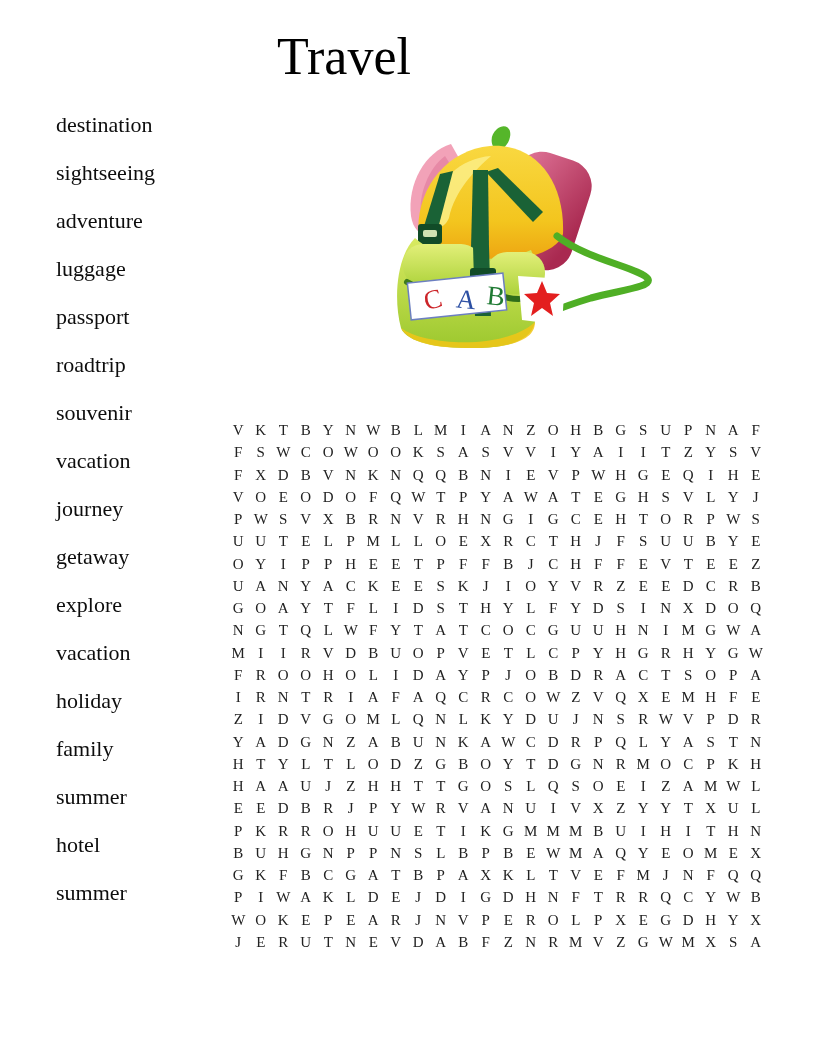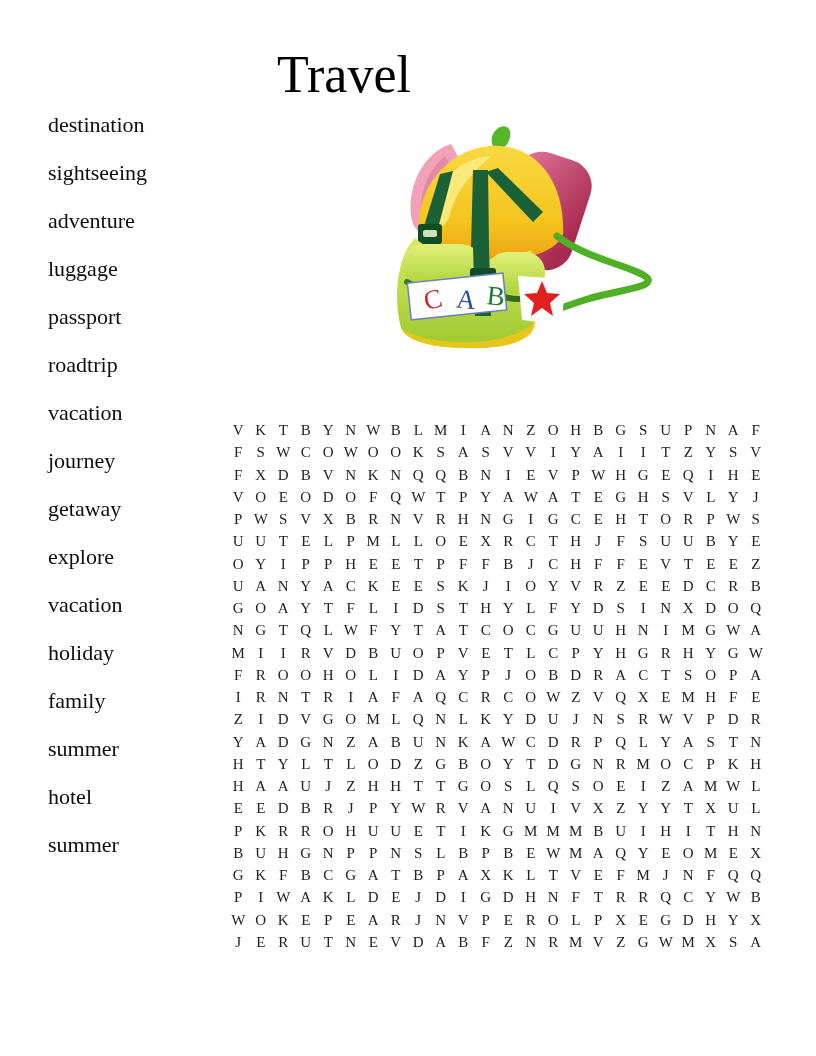--- a/index.html
+++ b/index.html
@@ -6,34 +6,35 @@
   body{
     width:816px;height:1056px;
     background:#ffffff;
     position:relative;
     overflow:hidden;
     font-family:"Liberation Serif","DejaVu Serif",serif;
     color:#111;
   }
   .page{position:absolute;inset:0;}
   .title{
-    position:absolute;top:48px;left:0;width:688px;
+    position:absolute;top:30px;left:0;width:688px;
     text-align:center;
     font-size:52px;line-height:1.05;
     color:#000;
     font-family:"Liberation Serif","DejaVu Serif",serif;
   }
   .word-list{
     position:absolute;left:48px;top:101px;
     margin:0;padding:0;list-style:none;
   }
   .word-list li{
     height:48px;line-height:48px;
     font-size:22px;color:#0d0d0d;
     white-space:nowrap;
+    margin-left:8px;
   }
   .illustration{
     position:absolute;left:385px;top:118px;
     width:290px;height:235px;
   }
   .letter-grid{
     position:absolute;left:227px;top:419px;
   }
   .grid-row{display:flex;height:22.26px;}
   .cell{
@@ -51,20 +52,21 @@
 
   <div class="title">Travel</div>
 
   <ul class="word-list">
       <li>destination</li>
       <li>sightseeing</li>
       <li>adventure</li>
       <li>luggage</li>
       <li>passport</li>
       <li>roadtrip</li>
+      <li>souvenir</li>
       <li>vacation</li>
       <li>journey</li>
       <li>getaway</li>
       <li>explore</li>
       <li>vacation</li>
       <li>holiday</li>
       <li>family</li>
       <li>summer</li>
       <li>hotel</li>
       <li>summer</li>

